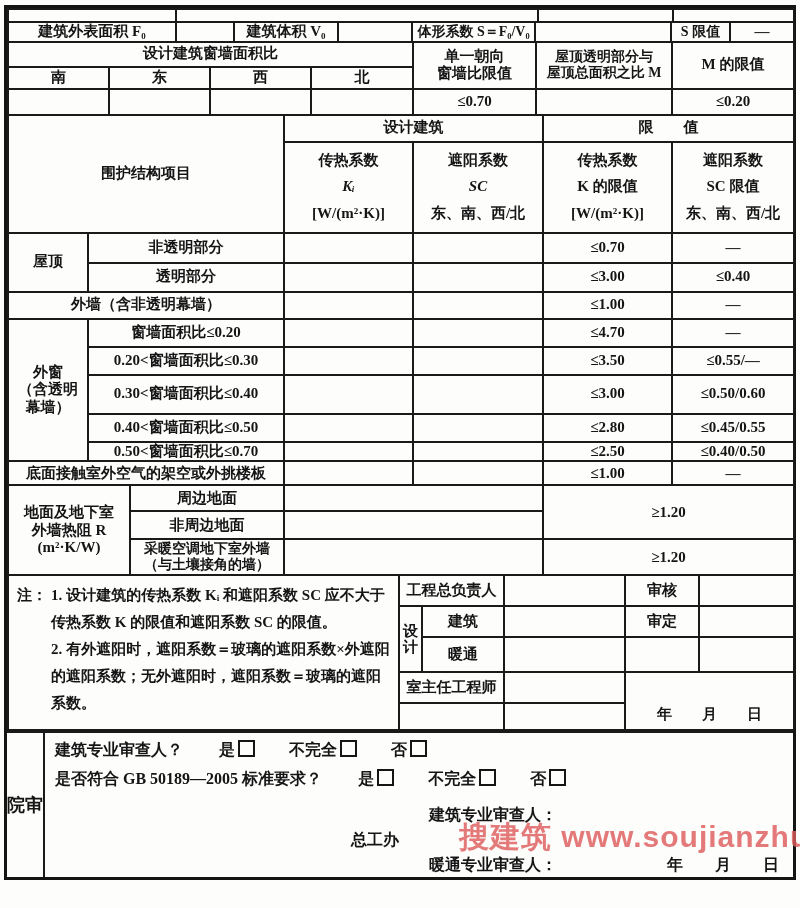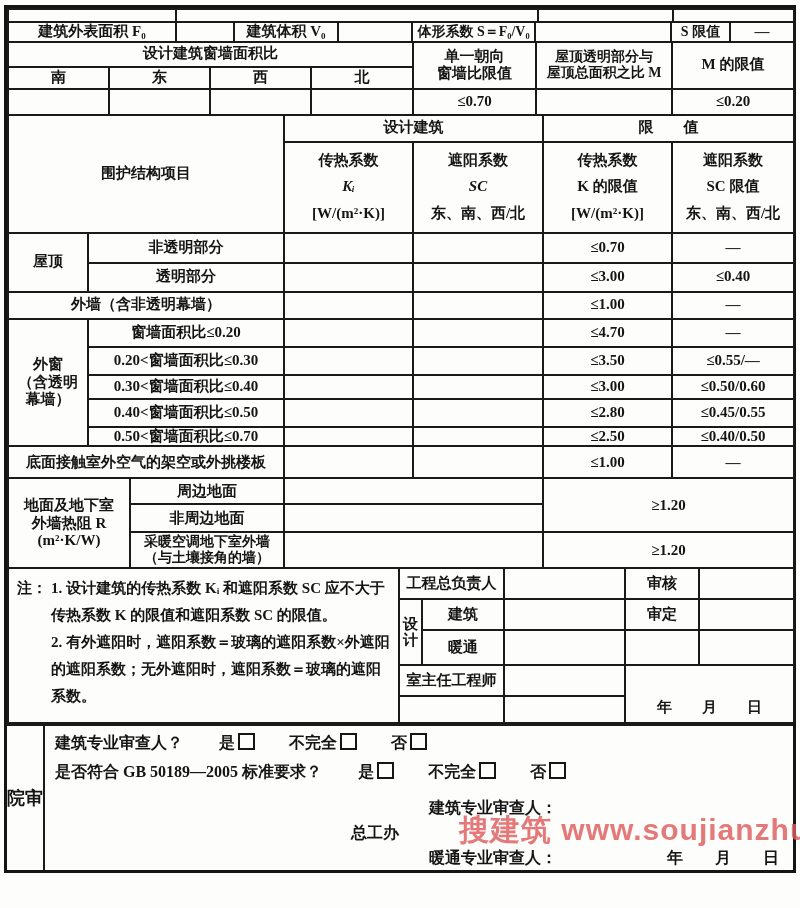--- a/index.html
+++ b/index.html
@@ -227,21 +227,21 @@
         <td>≤4.70</td>
         <td>—</td>
       </tr>
       <tr style="height:28px">
         <td colspan="2">0.20&lt;窗墙面积比≤0.30</td>
         <td></td>
         <td></td>
         <td>≤3.50</td>
         <td>≤0.55/—</td>
       </tr>
-      <tr style="height:24px">
+      <tr style="height:39px">
         <td colspan="2">0.30&lt;窗墙面积比≤0.40</td>
         <td></td>
         <td></td>
         <td>≤3.00</td>
         <td>≤0.50/0.60</td>
       </tr>
       <tr style="height:28px">
         <td colspan="2">0.40&lt;窗墙面积比≤0.50</td>
         <td></td>
         <td></td>
@@ -249,21 +249,21 @@
         <td>≤0.45/0.55</td>
       </tr>
       <tr style="height:18px">
         <td colspan="2">0.50&lt;窗墙面积比≤0.70</td>
         <td></td>
         <td></td>
         <td>≤2.50</td>
         <td>≤0.40/0.50</td>
       </tr>
 
-      <tr style="height:32px">
+      <tr style="height:24px">
         <td colspan="3">底面接触室外空气的架空或外挑楼板</td>
         <td></td>
         <td></td>
         <td>≤1.00</td>
         <td>—</td>
       </tr>
 
       <tr style="height:26px">
         <td rowspan="3" colspan="2" class="lines">
           <div>地面及地下室</div>

